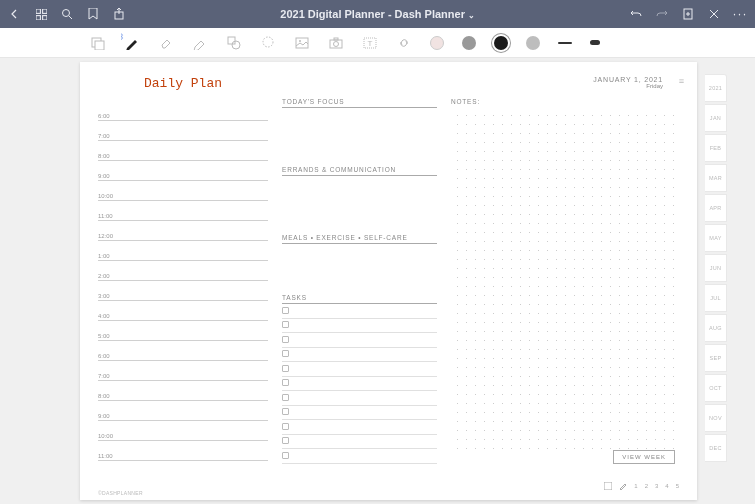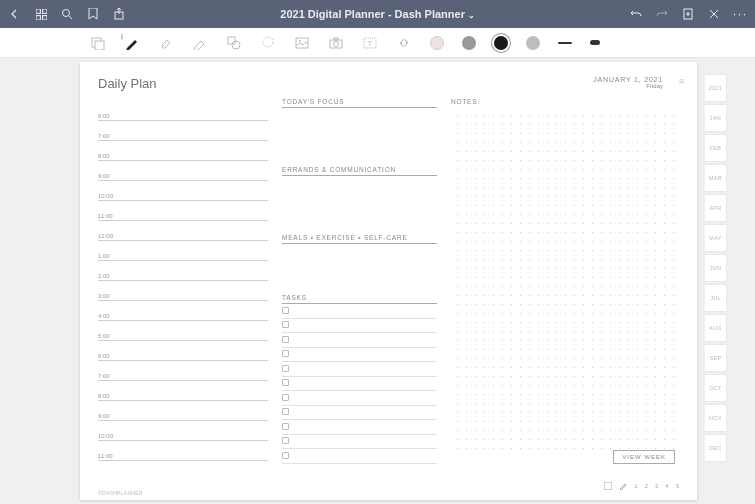--- a/index.html
+++ b/index.html
@@ -12,21 +12,21 @@
 .toolbar { height: 30px; background: #fff; border-bottom: 1px solid #e6e6e6; display: flex; align-items: center; padding: 0 80px 0 90px; gap: 18px; }
 .toolbar .tico { width: 16px; height: 16px; display: flex; align-items: center; justify-content: center; color: #bbb; position: relative; }
 .toolbar .tico.active { color: #222; }
 .swatch { width: 14px; height: 14px; border-radius: 50%; }
 .swatch.outline { border: 1px solid #ccc; }
 .page-wrap { position: relative; height: 446px; background: #f0f0f0; padding: 4px 58px 4px 80px; }
 .page { background: #fff; width: 100%; height: 100%; box-shadow: 0 1px 3px rgba(0,0,0,0.15); position: relative; padding: 14px 18px 8px 18px; display: flex; gap: 14px; }
 .col1 { width: 170px; }
 .col2 { width: 155px; }
 .col3 { flex: 1; position: relative; }
-.title { font-family: Liberation Sans, sans-serif; color: #737373; font-size: 13px; margin-bottom: 10px; }
+.title { font-family: Liberation Mono, monospace; color: #c2410c; font-size: 13px; margin-bottom: 10px; text-align: center; }
 .date-block { position: absolute; top: 14px; right: 34px; text-align: right; color: #888; font-size: 7px; letter-spacing: 0.8px; }
 .date-block .d2 { font-size: 6px; letter-spacing: 0; }
 .menu-dots { position: absolute; top: 14px; right: 14px; color: #bbb; font-size: 9px; letter-spacing: -1px; }
 .timeslot { border-bottom: 1px solid #d0d0d0; height: 20px; display: flex; align-items: flex-end; }
 .timeslot span { font-size: 6px; color: #999; padding-bottom: 1px; }
 .section-label { font-size: 6.5px; letter-spacing: 0.8px; color: #888; border-bottom: 1px solid #aaa; padding-bottom: 2px; margin-top: 22px; }
 .section-label.first { margin-top: 22px; }
 .tasks-block { margin-top: 22px; }
 .task-row { display: flex; align-items: center; gap: 4px; border-bottom: 1px solid #e0e0e0; height: 14.5px; }
 .task-row .cb { width: 7px; height: 7px; border: 1px solid #bbb; border-radius: 1px; margin-bottom: 1px; }

